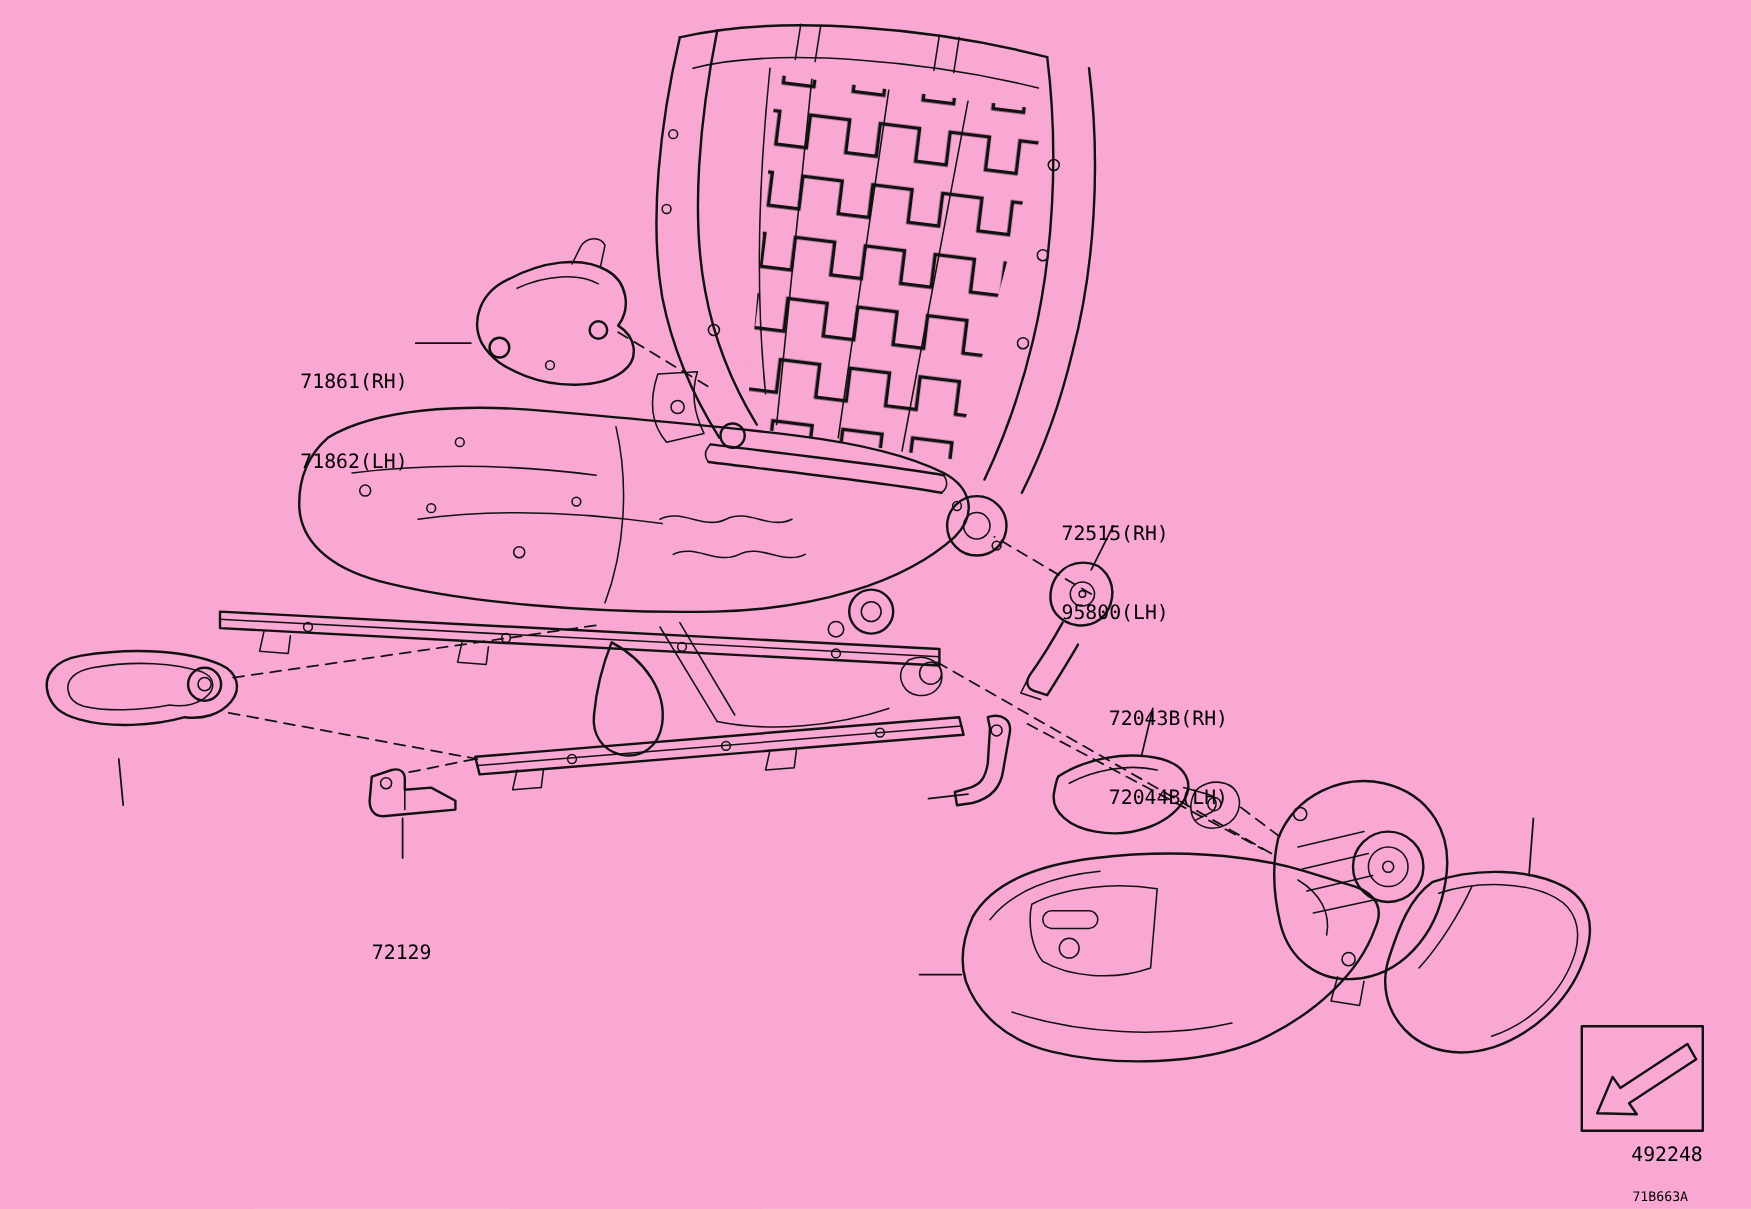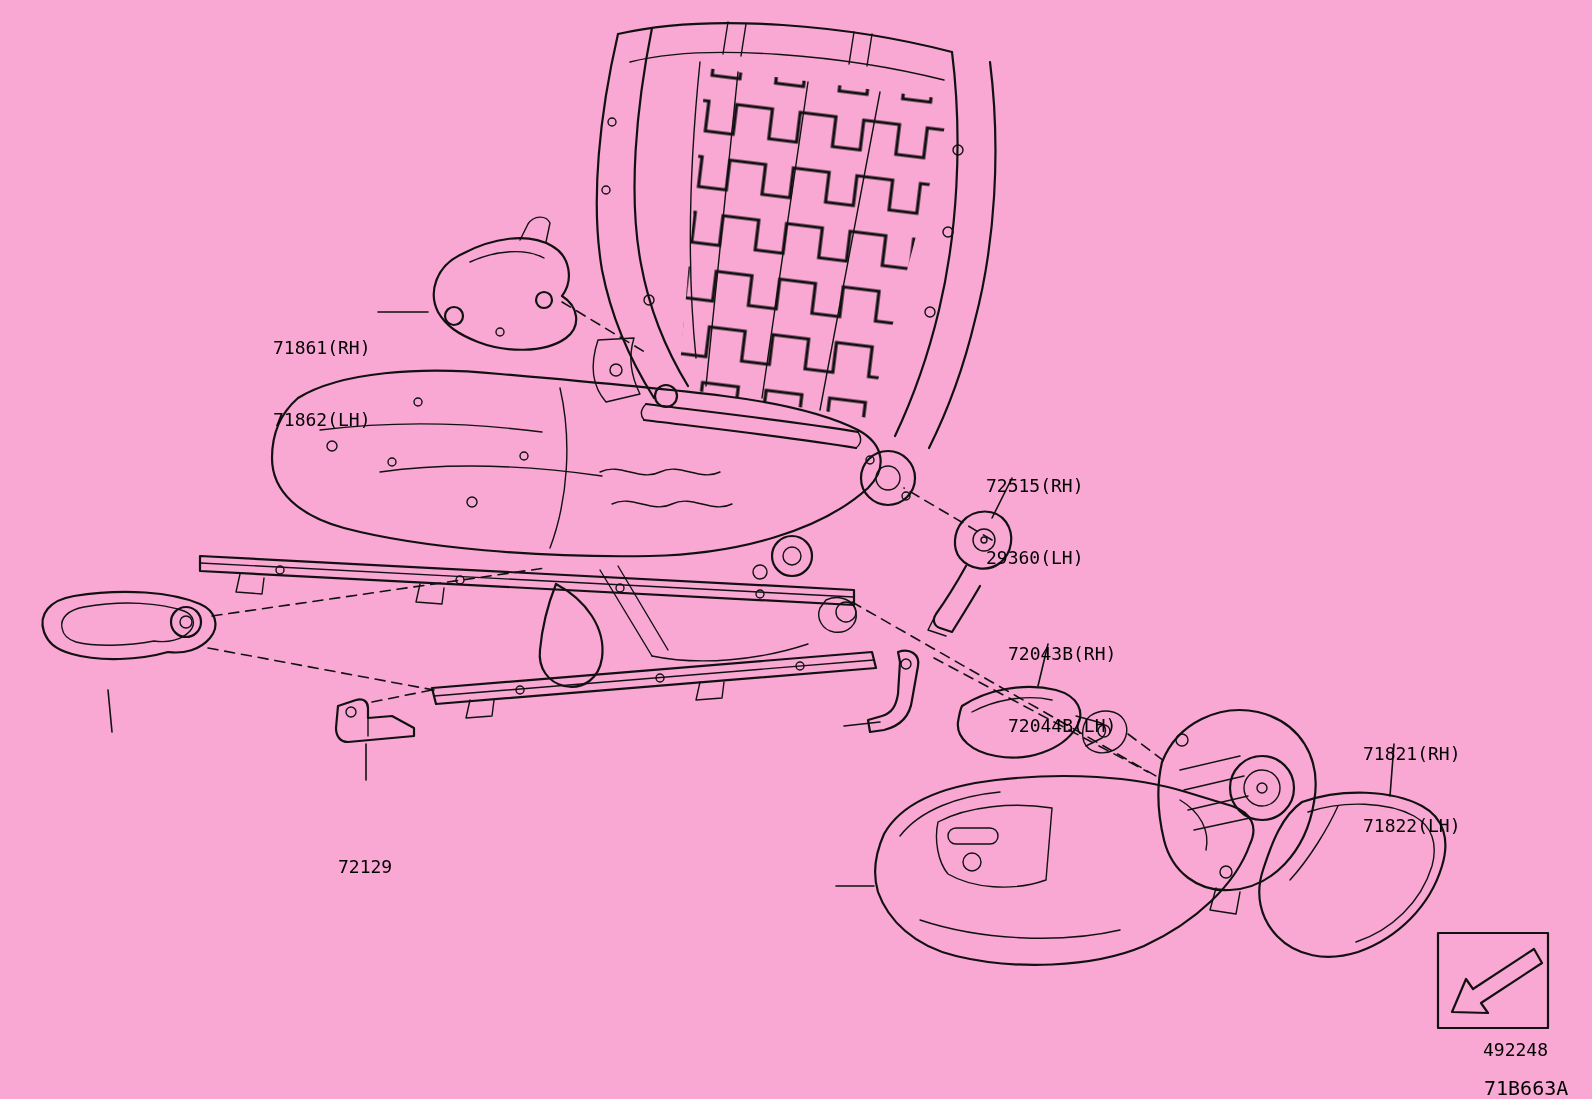--- a/index.html
+++ b/index.html
@@ -18,21 +18,21 @@
   }
   .thin{stroke-width:1.4;}
   .dash{stroke-dasharray:10 7;stroke-width:1.6;}
   .leader{stroke-width:1.6;}
   .lbl{
     position:absolute;
     font-size:18px;line-height:24px;
     color:#000000;white-space:pre;
   }
   .lbl-center{text-align:right;}
-  .sheet-code{font-size:20px;text-align:center;}
+  .sheet-code{font-size:12px;text-align:center;}
 </style>
 </head>
 <body>
 
 <div class="stage">
 
   <svg class="drawing" width="1592" height="1099" viewBox="0 0 1592 1099">
     <defs>
       <pattern id="mpat" width="64" height="56" patternUnits="userSpaceOnUse" patternTransform="rotate(7)">
         <path d="M0 14 H12 V44 H40 V14 H64" fill="none" stroke="#111111" stroke-width="3.2"></path>
@@ -208,39 +208,35 @@
       <rect x="1438" y="933" width="110" height="95"></rect>
       <polygon points="1452,1012 1466,979 1473,989 1534,949 1542,963 1481,1003 1488,1013"></polygon>
     </g>
   </svg>
 
   <div class="lbl" style="left:273px;top:288px">
     <div>71861(RH)</div>
     <div>71862(LH)</div>
   </div>
 
-  <div class="lbl" style="left:986px;top:426px">
+  <div class="lbl" style="left:965px;top:426px">
     <div>72515(RH)</div>
-    <div>29360(LH)</div>
+    <div>95800(LH)</div>
   </div>
 
   <div class="lbl" style="left:1008px;top:594px">
     <div>72043B(RH)</div>
     <div>72044B(LH)</div>
   </div>
 
 
 
   <div class="lbl" style="left:338px;top:807px">
     <div>72129</div>
   </div>
 
-  <div class="lbl" style="left:1363px;top:694px">
-    <div>71821(RH)</div>
-    <div>71822(LH)</div>
-  </div>
 
 
   <div class="lbl lbl-center" style="left:1438px;top:1038px;width:110px">492248</div>
 
   <div class="lbl sheet-code" style="left:1484px;top:1076px">71B663A</div>
 
 </div>
 
 </body></html>

